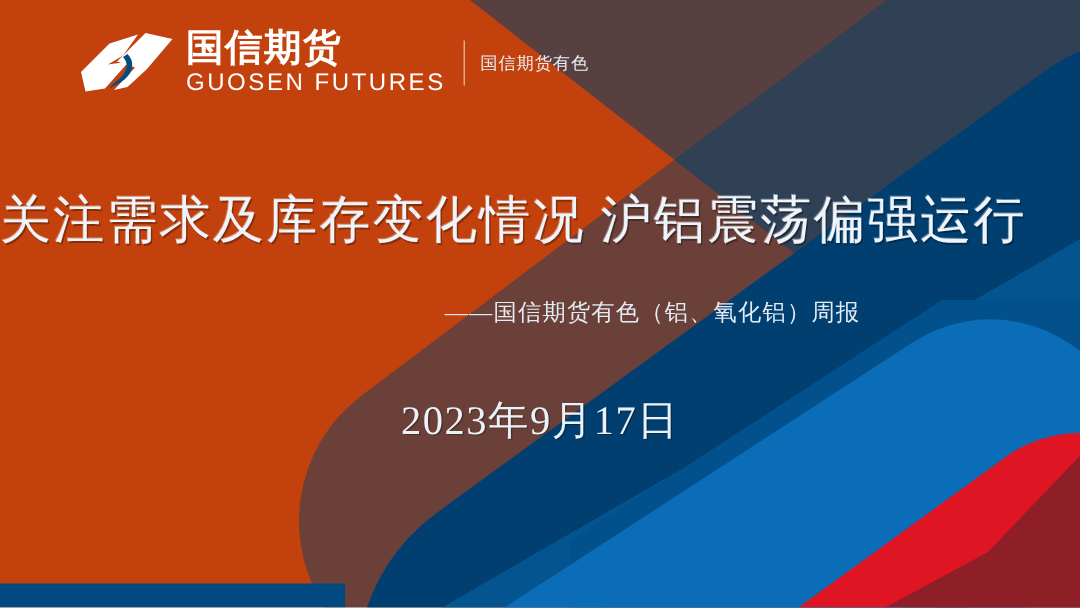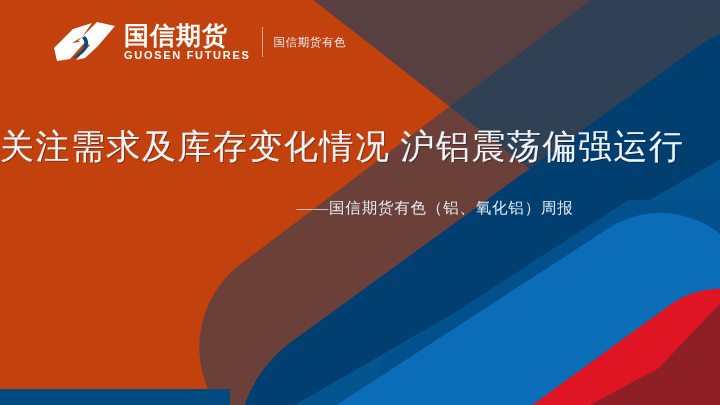--- a/index.html
+++ b/index.html
@@ -168,22 +168,22 @@
   .logo-cn {
     font-size: 25px;
     font-weight: 700;
     color: #ffffff;
     letter-spacing: 1px;
     line-height: 1.05;
     white-space: nowrap;
   }
 
   .logo-en {
-    font-size: 11px;
-    font-weight: 700;
+    font-size: 16px;
+    font-weight: 400;
     color: #ffffff;
     letter-spacing: 1.7px;
     line-height: 1.2;
     margin-top: 1px;
     white-space: nowrap;
   }
 
   .logo-divider {
     width: 1px;
     height: 30px;
@@ -279,14 +279,15 @@
       <div class="logo-en">GUOSEN FUTURES</div>
     </div>
     <div class="logo-divider"></div>
     <div class="logo-dept">国信期货有色</div>
   </div>
 
   <div class="title">关注需求及库存变化情况  沪铝震荡偏强运行</div>
 
   <div class="subtitle">——国信期货有色（铝、氧化铝）周报</div>
 
+  <div class="date">2023年9月17日</div>
 
 </div>
 
 </body></html>

